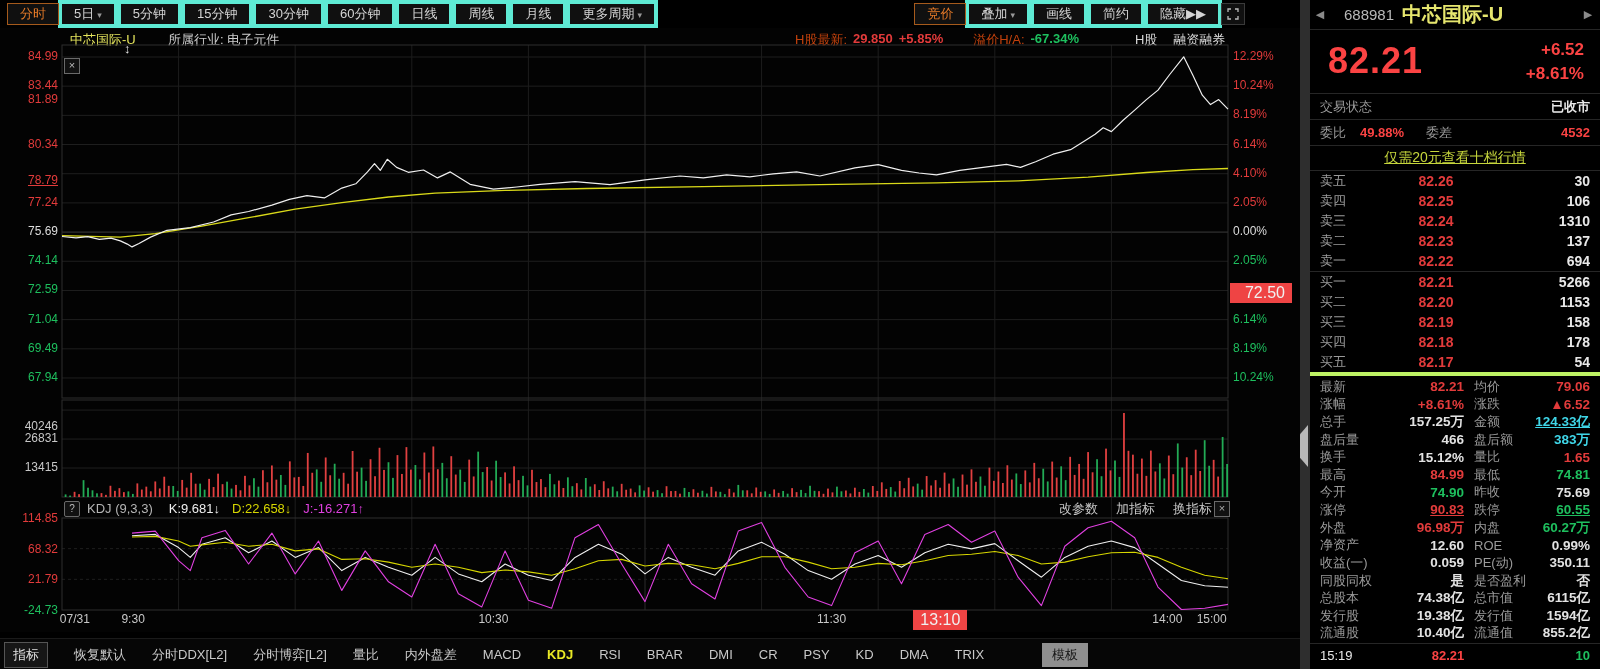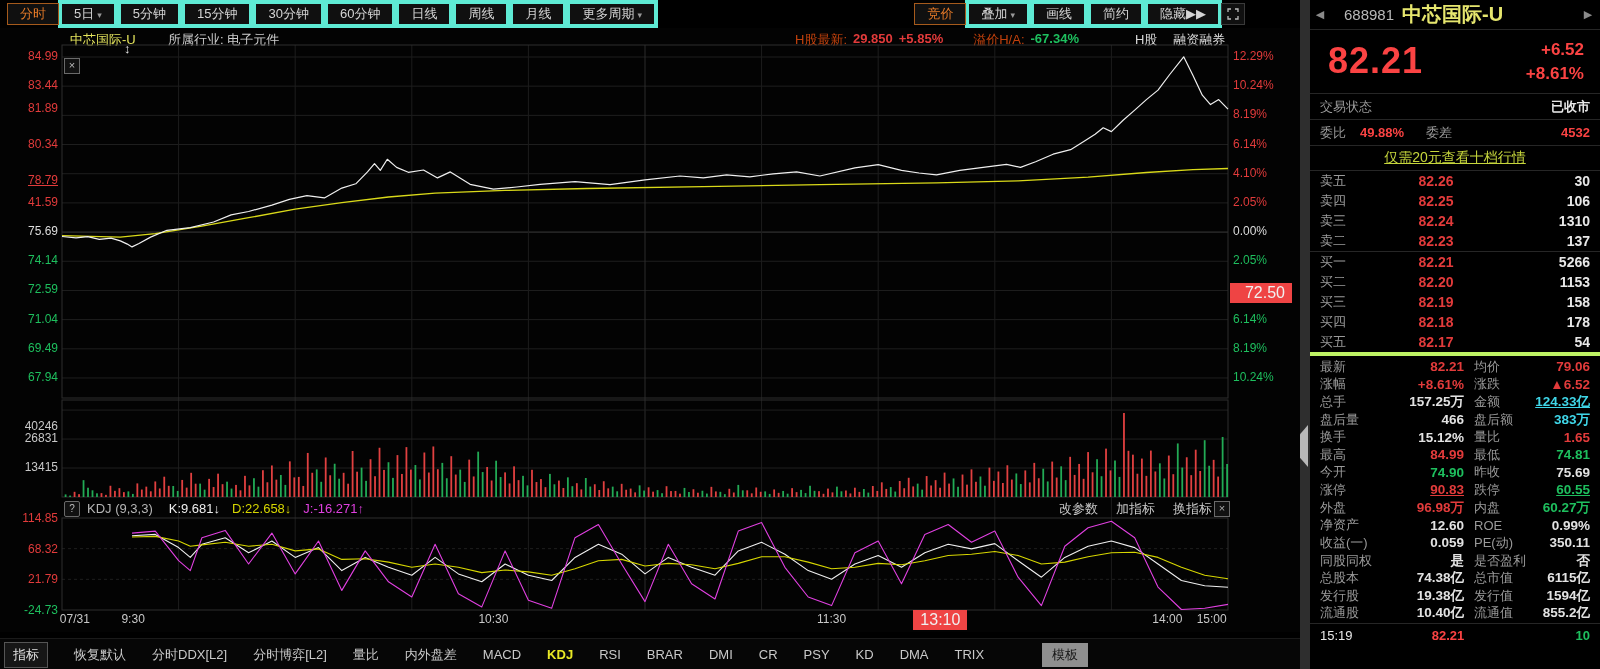--- a/index.html
+++ b/index.html
@@ -432,24 +432,24 @@
         <rect x="1226.206153846154" y="435.97624190064795" width="1.8" height="33.02375809935205" fill="#22aa55"></rect>
         <polyline points="62.0,207.6 120.3,209.1 155.3,205.7 201.9,198.2 248.6,189.7 295.2,181.2 341.8,174.6 388.5,169.0 435.1,165.2 505.1,162.4 586.7,160.5 703.3,158.6 819.9,156.7 936.5,154.8 1018.1,152.9 1088.1,149.2 1146.4,144.5 1193.0,141.6 1228.0,140.5" fill="none" stroke="#d9d919" stroke-width="1.3" stroke-linejoin="round"></polyline>
         <polyline points="62.0,208.5 76.0,209.8 87.7,208.7 99.3,211.3 111.0,210.2 120.3,212.9 127.3,216.1 132.0,218.9 139.0,215.5 150.6,209.1 166.9,202.3 190.3,199.7 213.6,194.0 231.1,186.9 248.6,183.5 271.9,177.1 289.4,171.4 306.9,167.6 324.4,169.9 341.8,160.1 355.8,155.8 367.5,143.9 374.5,135.6 380.3,142.4 387.3,131.3 396.6,139.4 408.3,144.3 423.5,142.0 437.5,149.9 450.3,143.9 470.1,156.3 493.4,161.2 516.7,159.0 540.1,156.3 575.0,153.7 610.0,156.7 645.0,151.8 680.0,148.0 703.3,149.9 726.6,146.9 749.9,148.8 773.3,145.8 796.6,143.9 819.9,148.0 854.9,139.8 878.2,136.7 901.5,142.4 919.0,145.0 936.5,146.9 959.8,142.4 983.1,139.4 1006.5,136.4 1020.5,139.4 1035.6,133.7 1053.1,126.2 1070.6,121.7 1085.7,112.3 1095.1,106.2 1103.2,99.8 1111.4,103.6 1123.1,92.3 1134.7,82.1 1146.4,71.6 1158.0,62.1 1169.7,46.5 1183.7,28.8 1193.0,47.4 1202.3,67.2 1210.5,76.6 1218.7,71.6 1228.0,81.2" fill="none" stroke="#efefef" stroke-width="1.2" stroke-linejoin="round"></polyline>
         <polyline points="132.0,507.7 155.3,506.4 178.6,519.6 190.3,529.4 201.9,516.3 225.2,509.7 248.6,524.8 271.9,513.0 295.2,529.4 318.5,519.6 341.8,542.6 365.2,529.4 388.5,539.3 411.8,547.2 435.1,529.4 458.4,545.9 481.8,553.8 505.1,536.0 528.4,547.2 551.7,552.5 575.0,529.4 598.4,516.3 621.7,526.2 645.0,545.9 668.3,529.4 691.6,539.3 715.0,547.2 738.3,522.9 761.6,514.3 784.9,526.2 808.2,542.6 831.6,551.2 854.9,536.0 878.2,527.5 901.5,539.3 924.8,524.8 948.2,516.3 971.5,520.9 994.8,515.6 1018.1,532.7 1041.4,549.2 1064.8,529.4 1088.1,518.2 1111.4,513.0 1134.7,519.6 1158.0,536.0 1181.4,552.5 1204.7,557.8 1228.0,559.3" fill="none" stroke="#efefef" stroke-width="1.1" stroke-linejoin="round"></polyline>
         <polyline points="132.0,509.0 155.3,508.4 178.6,513.0 190.3,518.2 201.9,516.9 225.2,514.3 248.6,518.2 271.9,516.3 295.2,522.9 318.5,520.9 341.8,531.4 365.2,530.8 388.5,534.1 411.8,539.3 435.1,536.0 458.4,539.3 481.8,544.6 505.1,542.0 528.4,543.9 551.7,547.2 575.0,540.7 598.4,532.7 621.7,531.4 645.0,538.0 668.3,535.4 691.6,536.7 715.0,540.7 738.3,535.4 761.6,528.8 784.9,528.8 808.2,534.1 831.6,540.7 854.9,539.3 878.2,535.4 901.5,536.7 924.8,532.7 948.2,527.5 971.5,526.2 994.8,523.5 1018.1,527.5 1041.4,536.0 1064.8,534.1 1088.1,528.8 1111.4,524.8 1134.7,524.2 1158.0,529.4 1181.4,539.3 1204.7,547.2 1228.0,550.8" fill="none" stroke="#d6d600" stroke-width="1.1" stroke-linejoin="round"></polyline>
         <polyline points="132.0,505.1 155.3,503.1 178.6,532.7 190.3,542.6 201.9,509.7 225.2,502.4 248.6,536.0 271.9,505.1 295.2,545.9 318.5,513.0 341.8,562.4 365.2,522.9 388.5,553.8 411.8,569.0 435.1,516.3 458.4,565.7 481.8,578.9 505.1,522.9 528.4,572.3 551.7,580.2 575.0,509.7 598.4,496.5 621.7,536.0 645.0,573.6 668.3,516.3 691.6,555.8 715.0,571.0 738.3,503.1 761.6,494.5 784.9,539.3 808.2,569.0 831.6,577.6 854.9,524.8 878.2,513.0 901.5,555.8 924.8,506.4 948.2,496.5 971.5,514.3 994.8,503.1 1018.1,549.2 1041.4,577.6 1064.8,518.2 1088.1,499.8 1111.4,493.2 1134.7,509.7 1158.0,559.1 1181.4,581.5 1204.7,580.2 1228.0,576.4" fill="none" stroke="#e040e0" stroke-width="1.1" stroke-linejoin="round"></polyline>
       </svg>
     <div id="axis-layer">
         <div class="axis-label lab-right up" style="top: 21px;">84.99</div>
         <div class="axis-label lab-right up" style="top: 50.18px;">83.44</div>
-        <div class="axis-label lab-right up" style="top: 73px;">81.89</div>
+        <div class="axis-label lab-right up" style="top: 64px;">81.89</div>
         <div class="axis-label lab-right up" style="top: 108.54px;">80.34</div>
         <div class="axis-label lab-right up" style="top: 145px; text-decoration: underline;">78.79</div>
-        <div class="axis-label lab-right up" style="top: 166.9px;">41.59</div>
+        <div class="axis-label lab-right up" style="top: 166.9px;">77.24</div>
         <div class="axis-label lab-right flat" style="top: 196.08px;">75.69</div>
         <div class="axis-label lab-right down" style="top: 225.26px;">74.14</div>
         <div class="axis-label lab-right down" style="top: 254.44px;">72.59</div>
         <div class="axis-label lab-right down" style="top: 283.62px;">71.04</div>
         <div class="axis-label lab-right down" style="top: 312.8px;">69.49</div>
         <div class="axis-label lab-right down" style="top: 341.98px;">67.94</div>
         <div class="axis-label lab-pct up" style="top: 21px;">12.29%</div>
         <div class="axis-label lab-pct up" style="top: 50.18px;">10.24%</div>
         <div class="axis-label lab-pct up" style="top: 79.36px;">8.19%</div>
         <div class="axis-label lab-pct up" style="top: 108.54px;">6.14%</div>
@@ -568,20 +568,25 @@
         <div class="ob-row">
           <span class="lbl">卖三</span>
           <span class="price up">82.24</span>
           <span class="qty">1310</span>
         </div>
         <div class="ob-row">
           <span class="lbl">卖二</span>
           <span class="price up">82.23</span>
           <span class="qty">137</span>
         </div>
+        <div class="ob-row">
+          <span class="lbl">卖一</span>
+          <span class="price up">82.22</span>
+          <span class="qty">694</span>
+        </div>
       </div>
     <div class="ob-divider"></div>
     <div id="buy-book">
         <div class="ob-row">
           <span class="lbl">买一</span>
           <span class="price up">82.21</span>
           <span class="qty">5266</span>
         </div>
         <div class="ob-row">
           <span class="lbl">买二</span>

